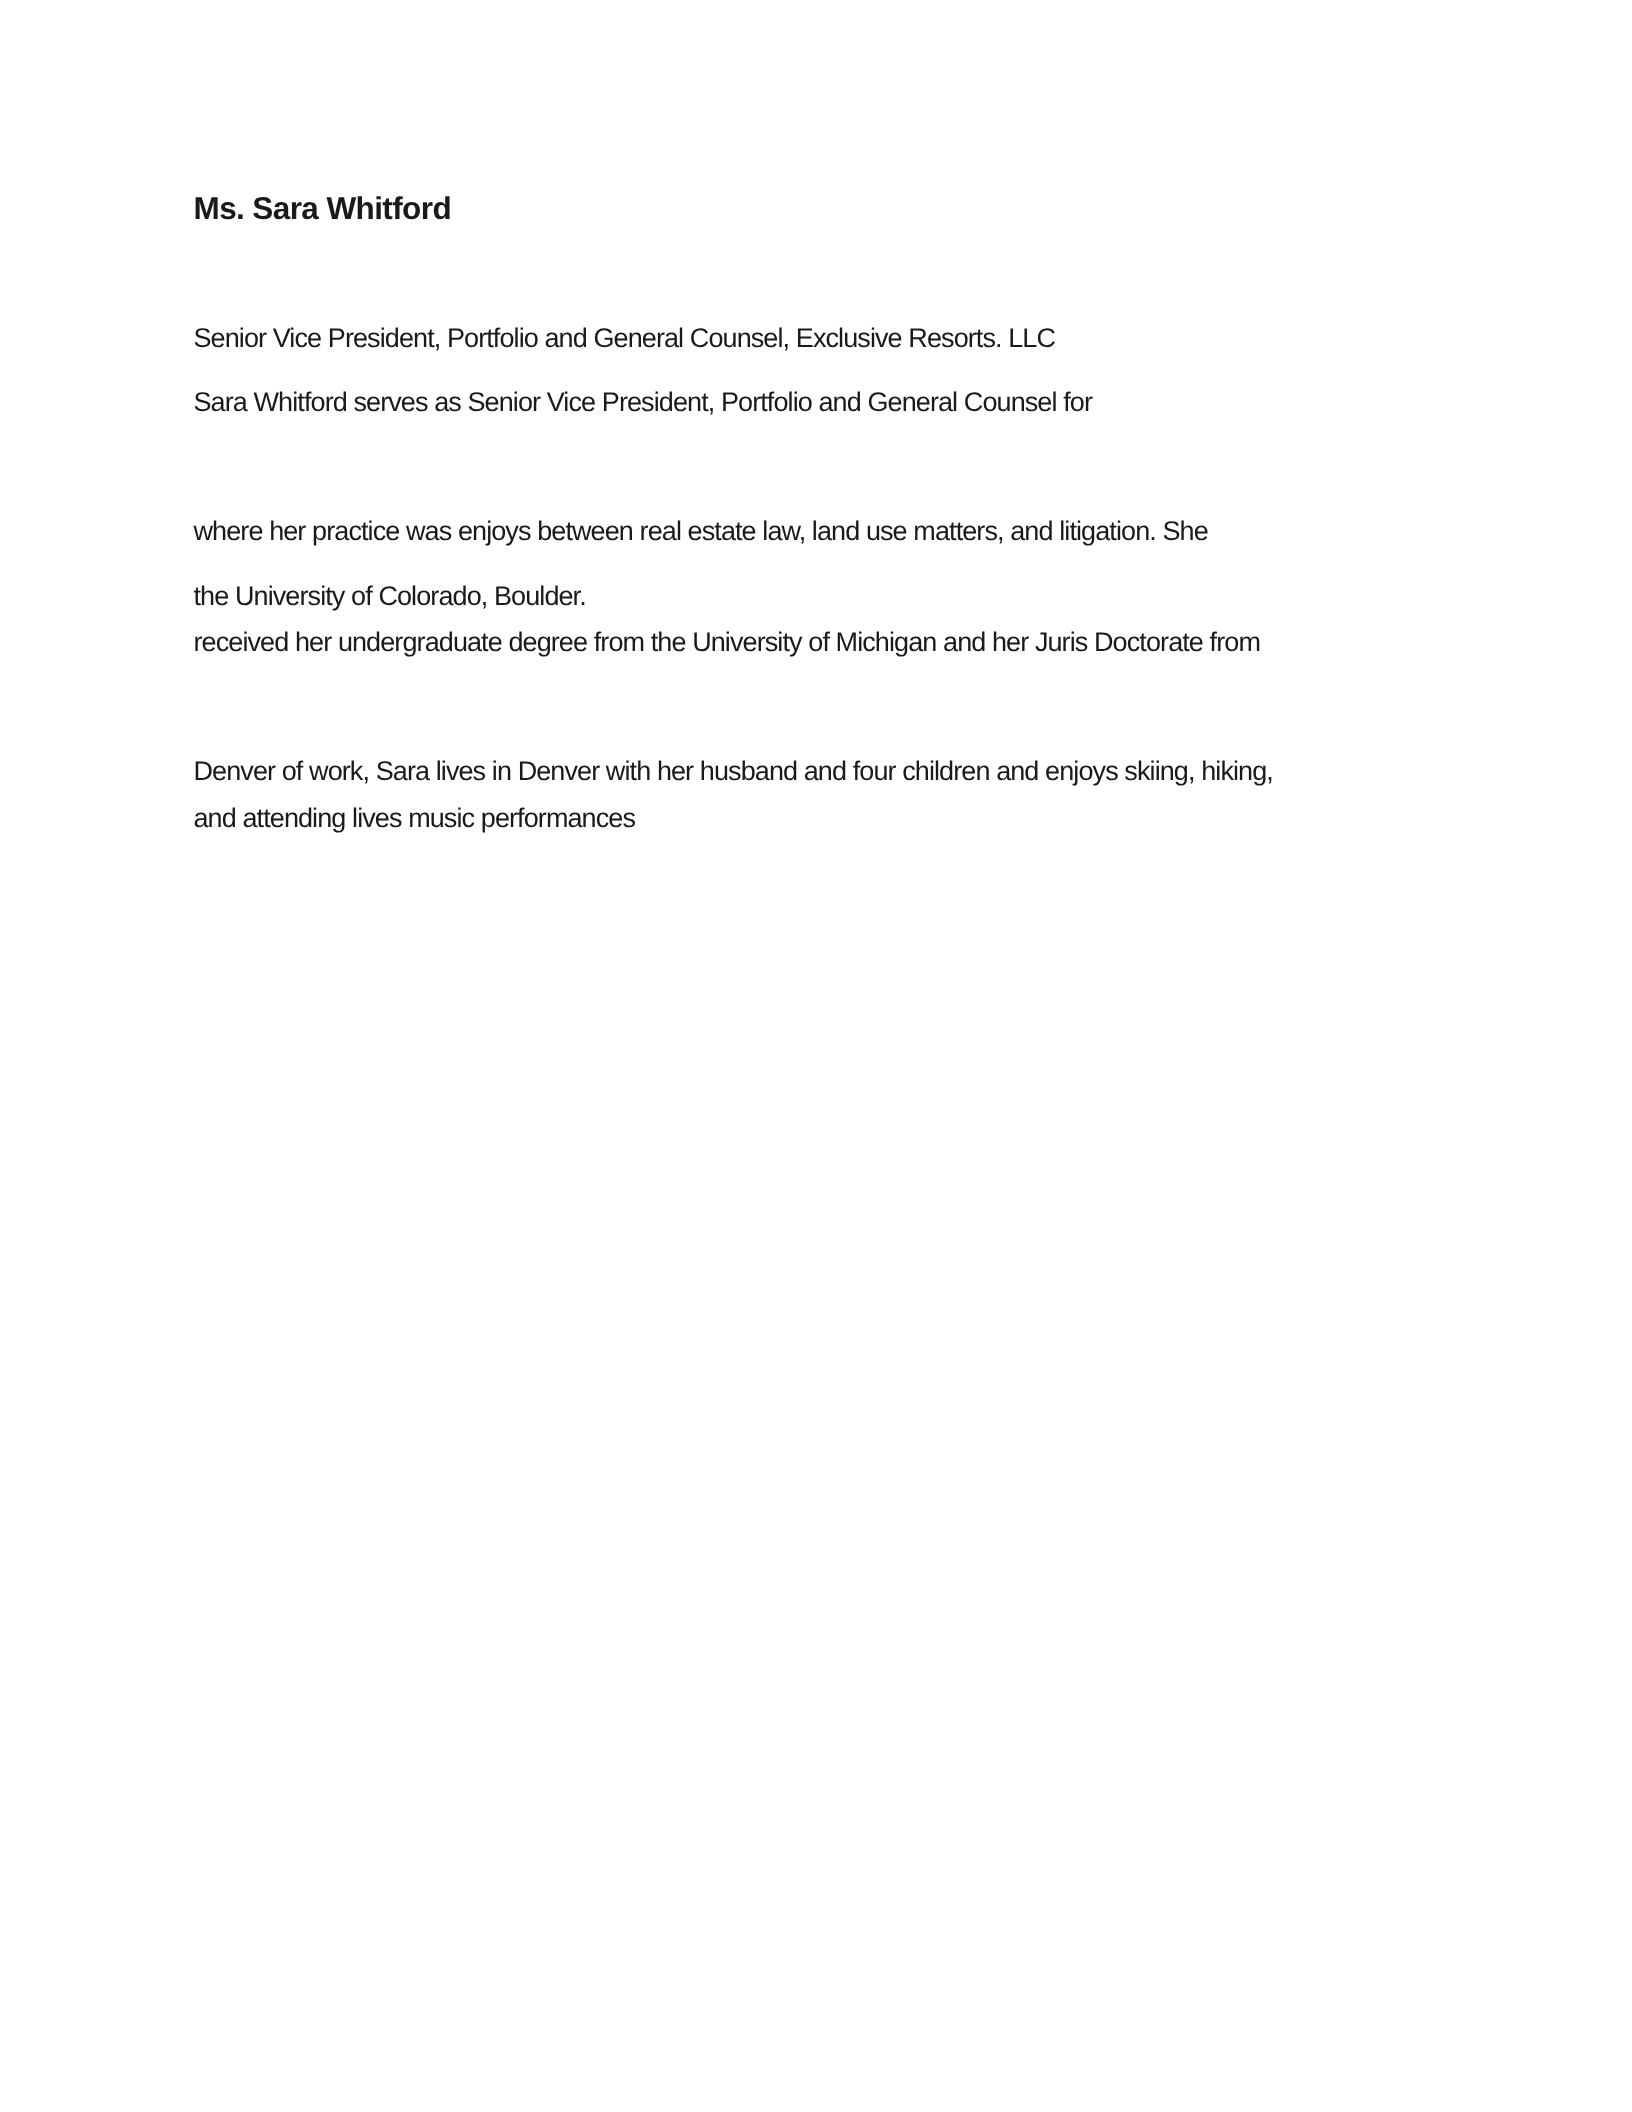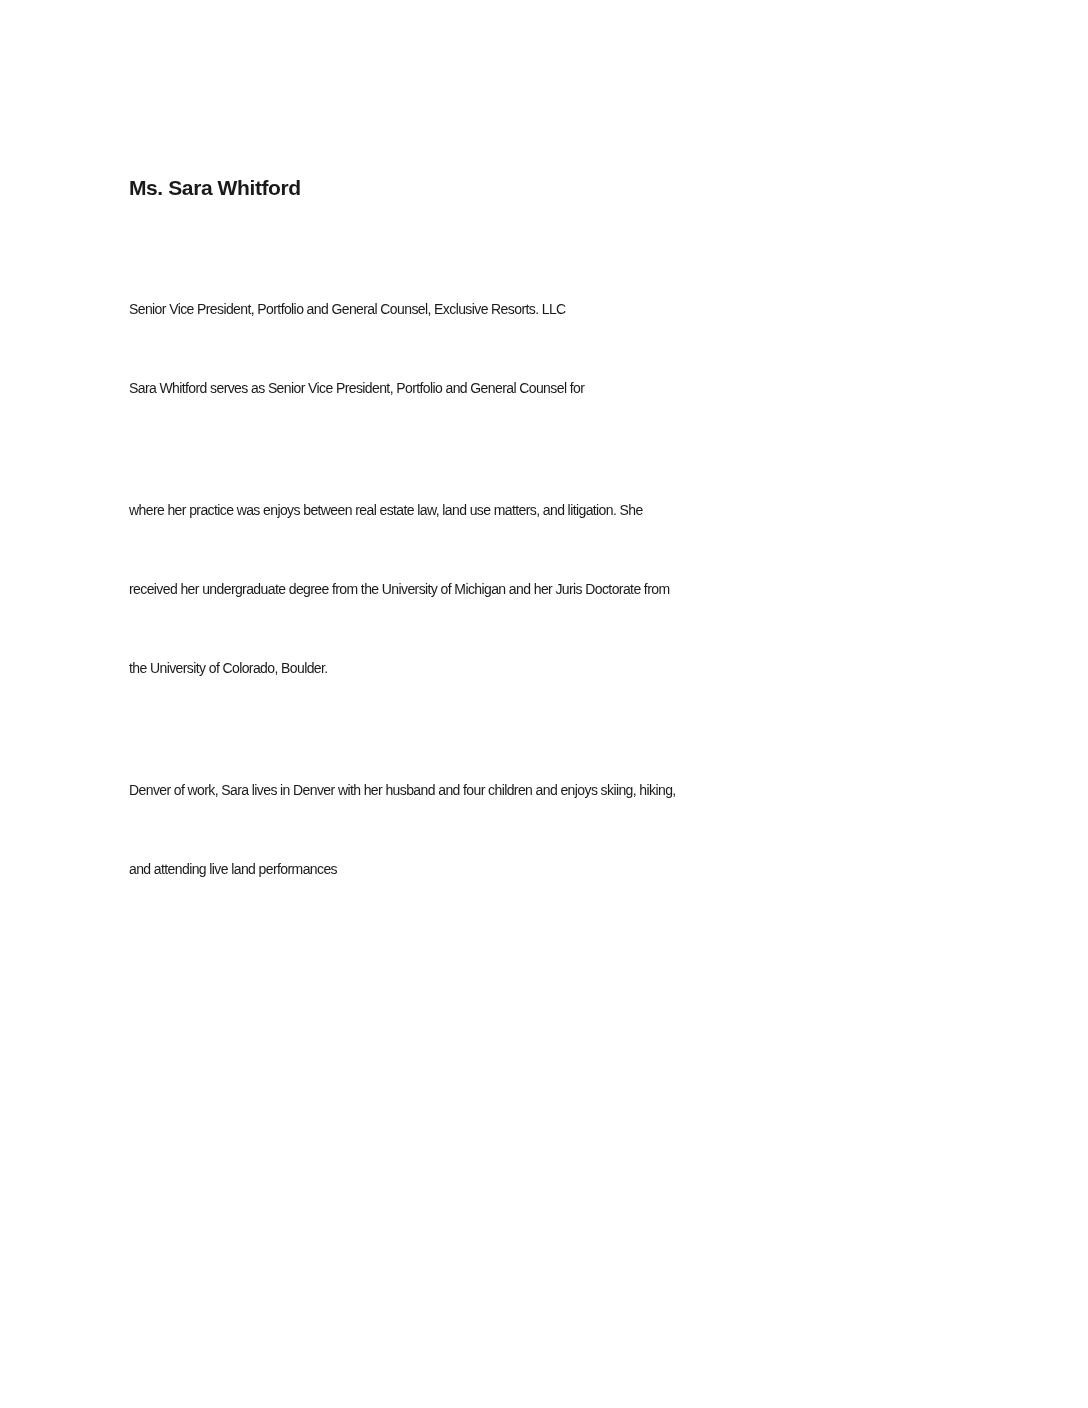--- a/index.html
+++ b/index.html
@@ -17,36 +17,35 @@
     color: #1a1a1a;
   }
   .content {
     position: absolute;
     left: 129px;
     top: 124px;
     width: 836px;
   }
   .para {
     margin: 0 0 12px 0;
-    font-size: 14px;
+    font-size: 18px;
     line-height: 31px;
     letter-spacing: -0.6px;
     color: #1a1a1a;
   }
   .heading {
     font-weight: bold;
     font-size: 21px;
     letter-spacing: -0.4px;
   }
   .spacer {
     height: 31px;
   }
   .line {
     white-space: nowrap;
-    margin-top: 48px;
   }
 </style>
 </head>
 <body>
 
 <div class="page">
   <div class="content">
 
     <div class="para heading">
       <div class="line">Ms. Sara Whitford</div>
@@ -64,25 +63,25 @@
 
 
     <div class="para spacer"></div>
 
 
     <div class="para">
       <div class="line">where her practice was enjoys between real estate law, land use matters, and litigation. She</div>
     </div>
 
     <div class="para">
+      <div class="line">the University of Colorado, Boulder.</div>
       <div class="line">received her undergraduate degree from the University of Michigan and her Juris Doctorate from</div>
-      <div class="line">the University of Colorado, Boulder.</div>
     </div>
 
     <div class="para spacer"></div>
 
     <div class="para">
       <div class="line">Denver of work, Sara lives in Denver with her husband and four children and enjoys skiing, hiking,</div>
-      <div class="line">and attending live land performances</div>
+      <div class="line">and attending lives music performances</div>
     </div>
 
   </div>
 </div>
 
 </body></html>

